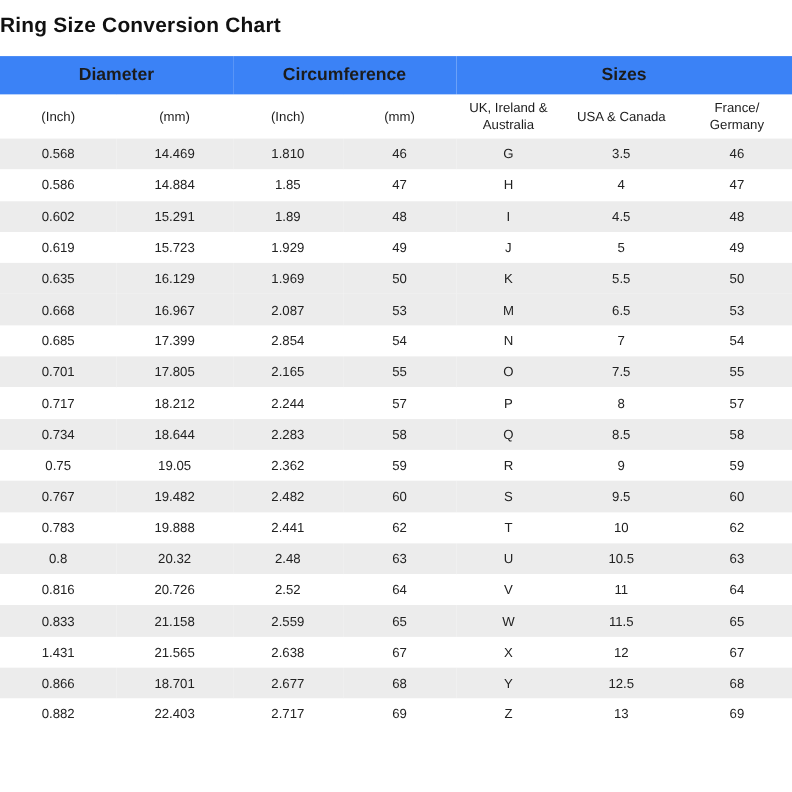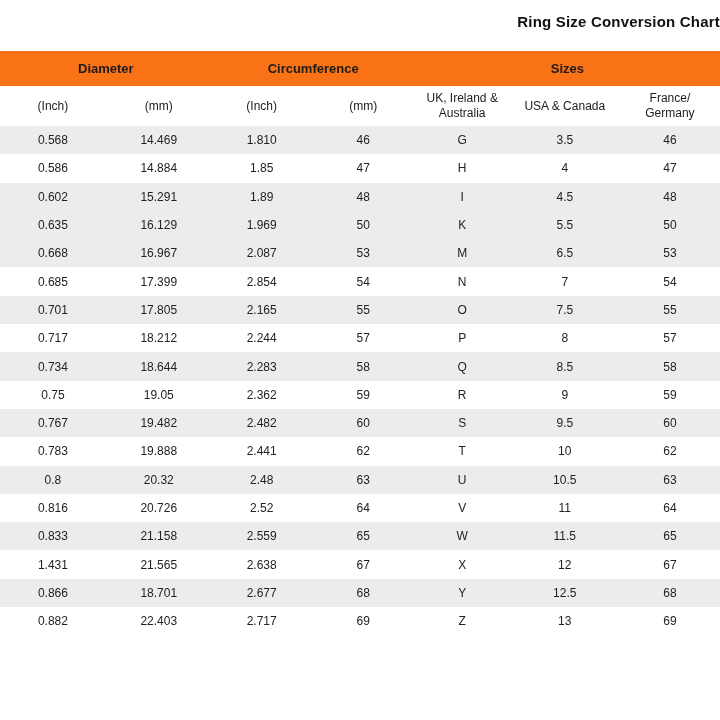--- a/index.html
+++ b/index.html
@@ -9,36 +9,36 @@
     font-family: "Liberation Sans", sans-serif;
   }
   .page {
     width: 720px;
     height: 720px;
     background: #ffffff;
     overflow: hidden;
   }
   .page-title {
     padding-top: 13px;
-    text-align: right;
-    font-size: 15px;
+    text-align: left;
+    font-size: 19px;
     font-weight: bold;
     color: #111111;
     letter-spacing: 0.2px;
     height: 51px;
   }
   table.ring-table {
     width: 720px;
     border-collapse: collapse;
     table-layout: fixed;
   }
   tr.group-header-row th {
-    background: #f97316;
+    background: #3b82f6;
     height: 35px;
-    font-size: 13px;
+    font-size: 16px;
     font-weight: bold;
     color: #1c1c1c;
     text-align: center;
     vertical-align: middle;
   }
   tr.column-header-row th {
     background: #ffffff;
     height: 40px;
     font-size: 12px;
     font-weight: normal;
@@ -114,20 +114,29 @@
         </tr>
         <tr class="striped">
           <td>0.602</td>
           <td>15.291</td>
           <td>1.89</td>
           <td>48</td>
           <td>I</td>
           <td>4.5</td>
           <td>48</td>
         </tr>
+        <tr>
+          <td>0.619</td>
+          <td>15.723</td>
+          <td>1.929</td>
+          <td>49</td>
+          <td>J</td>
+          <td>5</td>
+          <td>49</td>
+        </tr>
         <tr class="striped">
           <td>0.635</td>
           <td>16.129</td>
           <td>1.969</td>
           <td>50</td>
           <td>K</td>
           <td>5.5</td>
           <td>50</td>
         </tr>
         <tr class="striped">

